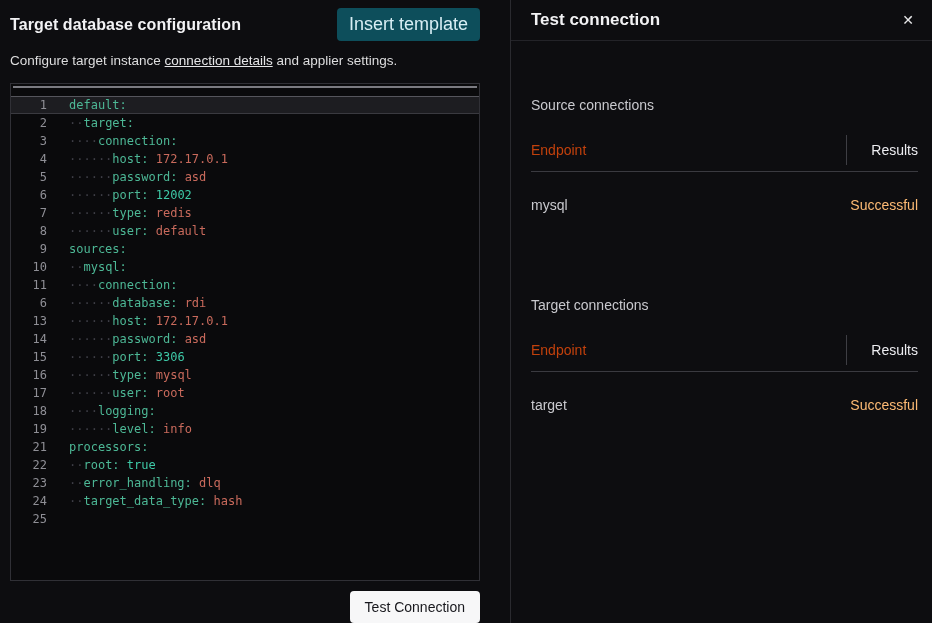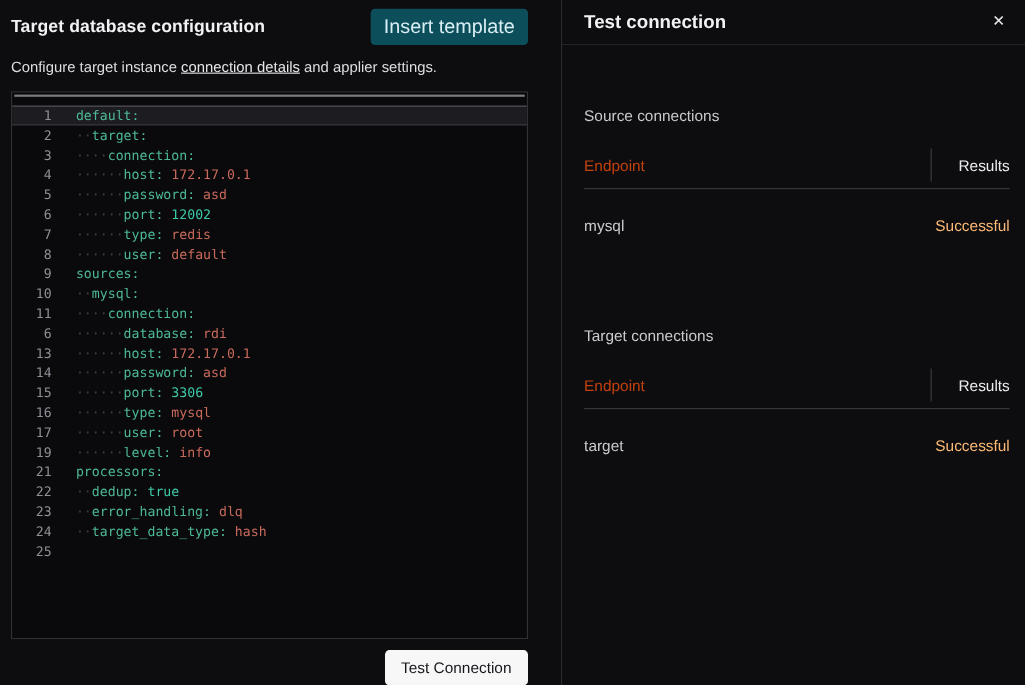--- a/index.html
+++ b/index.html
@@ -215,23 +215,24 @@
         <div class="code-row"><span class="ln">8</span><span class="code-content"><span class="indent">······</span><span class="tok-key">user:</span> <span class="tok-str">default</span></span></div>
         <div class="code-row"><span class="ln">9</span><span class="code-content"><span class="tok-key">sources:</span></span></div>
         <div class="code-row"><span class="ln">10</span><span class="code-content"><span class="indent">··</span><span class="tok-key">mysql:</span></span></div>
         <div class="code-row"><span class="ln">11</span><span class="code-content"><span class="indent">····</span><span class="tok-key">connection:</span></span></div>
         <div class="code-row"><span class="ln">6</span><span class="code-content"><span class="indent">······</span><span class="tok-key">database:</span> <span class="tok-str">rdi</span></span></div>
         <div class="code-row"><span class="ln">13</span><span class="code-content"><span class="indent">······</span><span class="tok-key">host:</span> <span class="tok-str">172.17.0.1</span></span></div>
         <div class="code-row"><span class="ln">14</span><span class="code-content"><span class="indent">······</span><span class="tok-key">password:</span> <span class="tok-str">asd</span></span></div>
         <div class="code-row"><span class="ln">15</span><span class="code-content"><span class="indent">······</span><span class="tok-key">port:</span> <span class="tok-num">3306</span></span></div>
         <div class="code-row"><span class="ln">16</span><span class="code-content"><span class="indent">······</span><span class="tok-key">type:</span> <span class="tok-str">mysql</span></span></div>
         <div class="code-row"><span class="ln">17</span><span class="code-content"><span class="indent">······</span><span class="tok-key">user:</span> <span class="tok-str">root</span></span></div>
+        <div class="code-row"><span class="ln">18</span><span class="code-content"><span class="indent">····</span><span class="tok-key">logging:</span></span></div>
         <div class="code-row"><span class="ln">19</span><span class="code-content"><span class="indent">······</span><span class="tok-key">level:</span> <span class="tok-str">info</span></span></div>
         <div class="code-row"><span class="ln">21</span><span class="code-content"><span class="tok-key">processors:</span></span></div>
-        <div class="code-row"><span class="ln">22</span><span class="code-content"><span class="indent">··</span><span class="tok-key">dedup:</span> <span class="tok-bool">true</span></span></div>
+        <div class="code-row"><span class="ln">22</span><span class="code-content"><span class="indent">··</span><span class="tok-key">root:</span> <span class="tok-bool">true</span></span></div>
         <div class="code-row"><span class="ln">23</span><span class="code-content"><span class="indent">··</span><span class="tok-key">error_handling:</span> <span class="tok-str">dlq</span></span></div>
         <div class="code-row"><span class="ln">24</span><span class="code-content"><span class="indent">··</span><span class="tok-key">target_data_type:</span> <span class="tok-str">hash</span></span></div>
         <div class="code-row"><span class="ln">25</span><span class="code-content"></span></div>
       </div>
   </div>
 
   <div class="left-footer">
     <button class="test-connection-btn">Test Connection</button>
   </div>
 </div>

